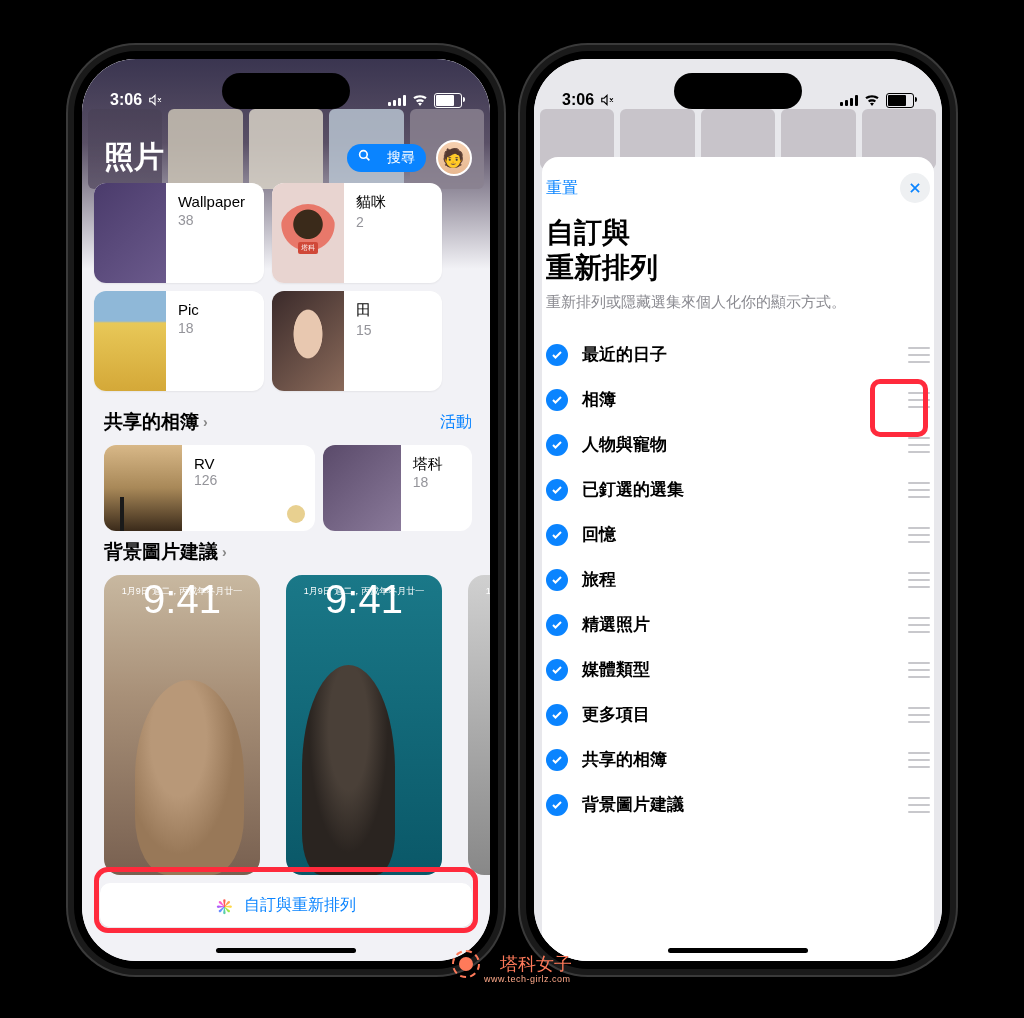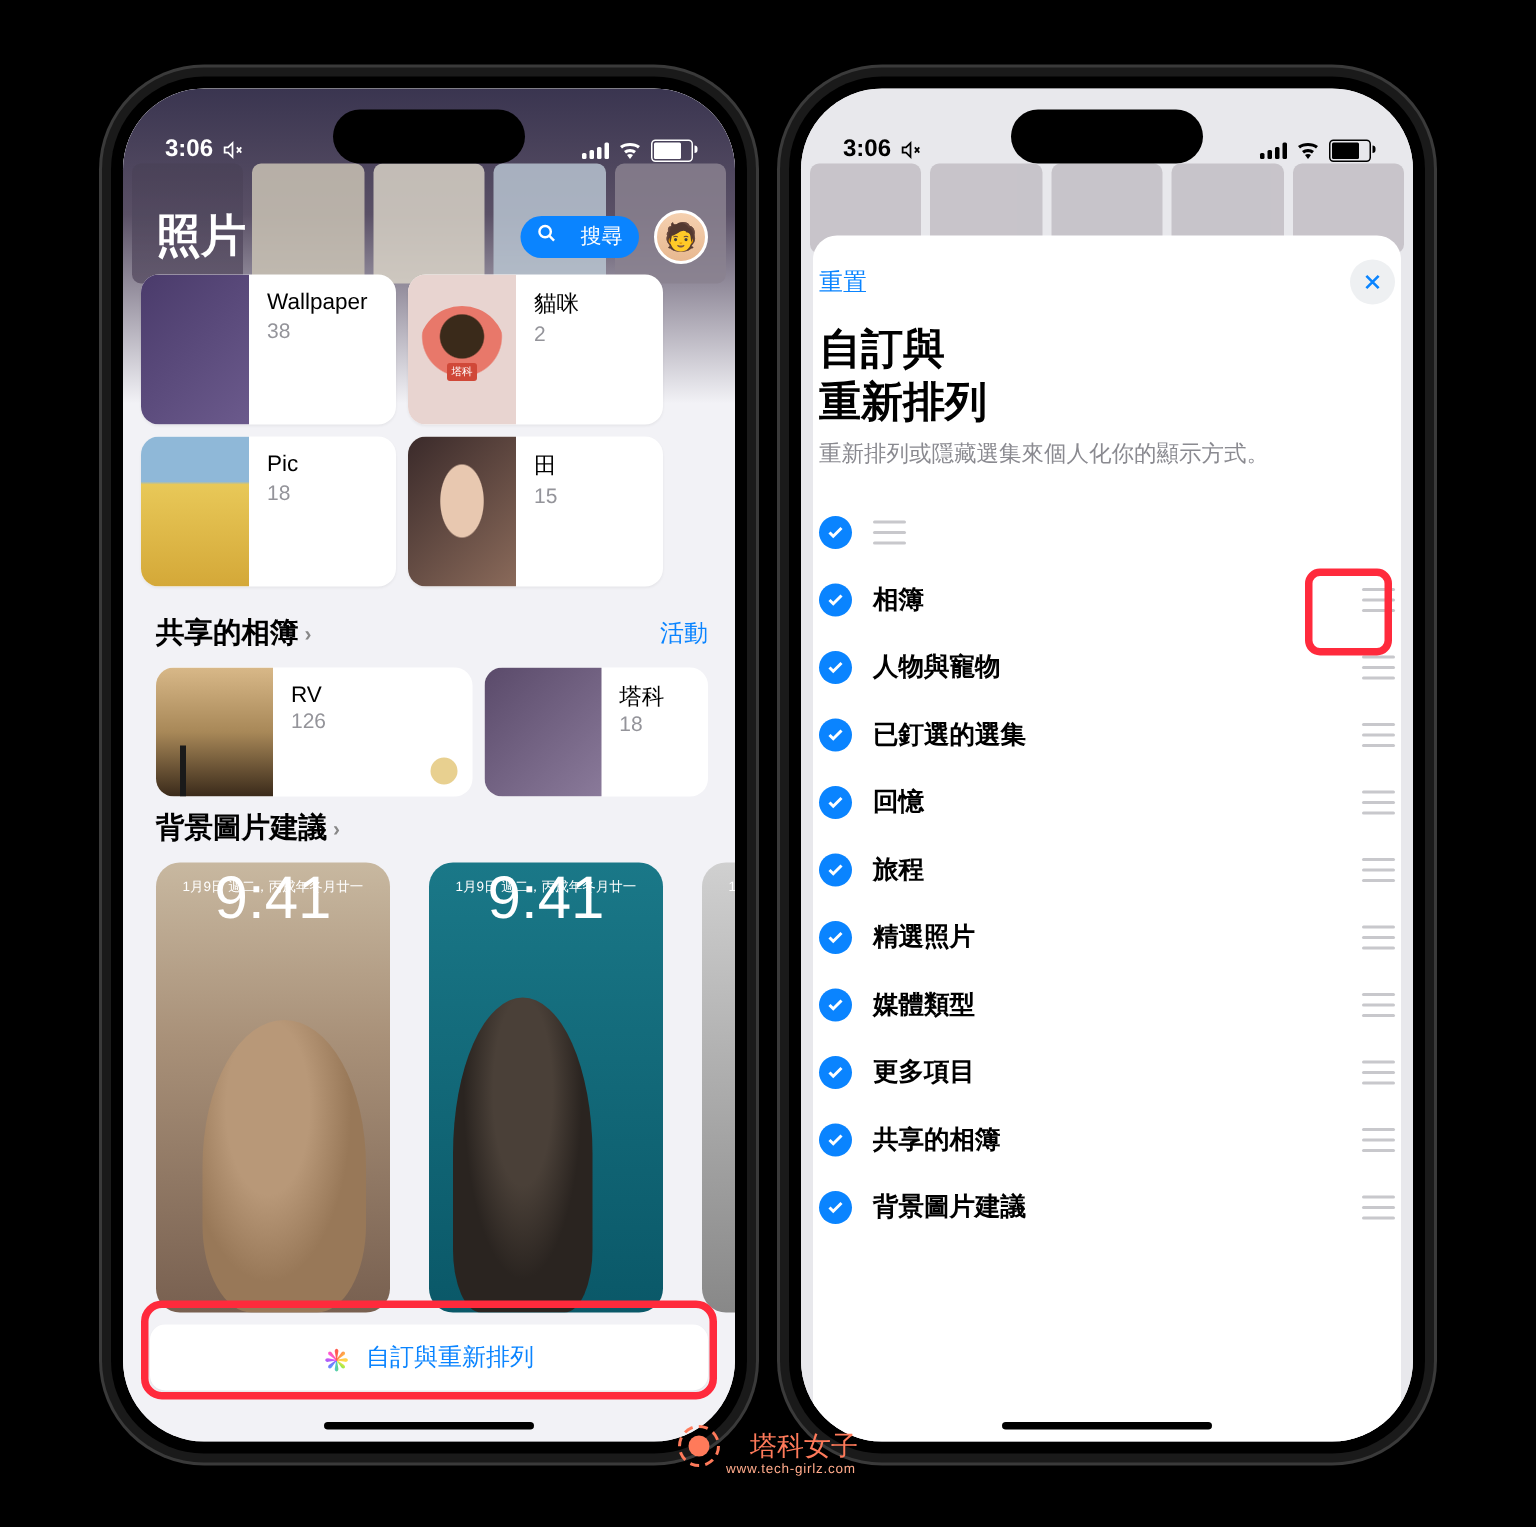--- a/index.html
+++ b/index.html
@@ -323,20 +323,21 @@
         </div>
         <div class="sheet-desc">重新排列或隱藏選集來個人化你的顯示方式。</div>
 
         <div class="item-list" id="item-list">
             <div class="list-item">
               <div class="check">
                 <svg viewBox="0 0 24 24" fill="none" stroke="#fff" stroke-width="4">
                   <path d="M4 12l5 5L20 6"></path>
                 </svg>
               </div>
+              <div class="item-label">最近的日子</div>
               <div class="drag">
                 <span></span>
                 <span></span>
                 <span></span>
               </div>
             </div>
             <div class="list-item">
               <div class="check">
                 <svg viewBox="0 0 24 24" fill="none" stroke="#fff" stroke-width="4">
                   <path d="M4 12l5 5L20 6"></path>

